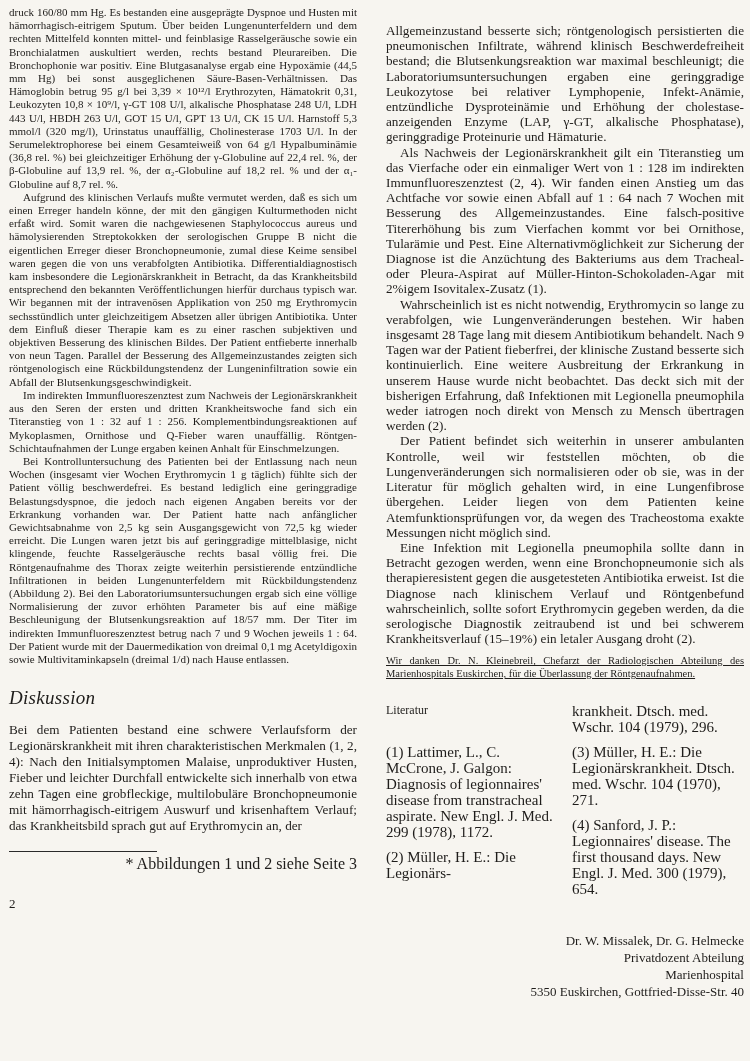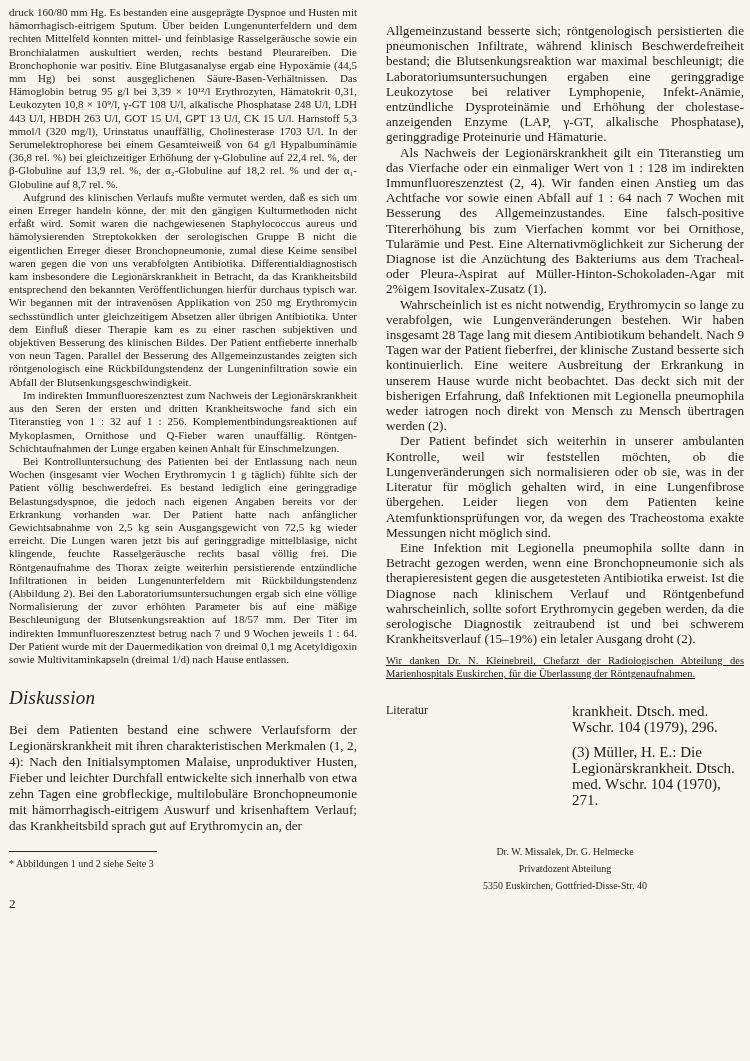--- a/index.html
+++ b/index.html
@@ -37,23 +37,23 @@
     letter-spacing: 0.3px;
     font-style: italic;
   }
   .footnote-rule {
     border: none;
     border-top: 1px solid #2a2a2a;
     width: 148px;
     margin: 17px 0 6px 0;
   }
   .footnote {
-    font-size: 10px;
+    font-size: 16px;
     line-height: 12px;
-    text-align: left;
+    text-align: right;
   }
   .page-number {
     font-size: 13px;
     margin-top: 26px;
     text-align: left;
   }
   .ack { margin-top: 9px; }
   .ack p {
     font-size: 10.5px;
     line-height: 12.6px;
@@ -68,23 +68,23 @@
     margin: 0 0 26px 0;
   }
   .ref p {
     font-size: 15px;
     line-height: 16px;
     text-align: left;
     margin-bottom: 9px;
   }
   .address { margin-top: 26px; }
   .address p {
-    font-size: 10px;
+    font-size: 13px;
     line-height: 17px;
-    text-align: center;
+    text-align: right;
   }
 </style>
 </head>
 <body>
 
 <div class="page">
 
   <div class="col">
     <div class="small-text">
       <p>druck 160/80 mm Hg. Es bestanden eine ausgeprägte Dyspnoe und Husten mit hämorrhagisch-eitrigem Sputum. Über beiden Lungenunterfeldern und dem rechten Mittelfeld konnten mittel- und feinblasige Rasselgeräusche sowie ein Bronchialatmen auskultiert werden, rechts bestand Pleurareiben. Die Bronchophonie war positiv. Eine Blutgasanalyse ergab eine Hypoxämie (44,5 mm Hg) bei sonst ausgeglichenen Säure-Basen-Verhältnissen. Das Hämoglobin betrug 95 g/l bei 3,39 × 10¹²/l Erythrozyten, Hämatokrit 0,31, Leukozyten 10,8 × 10⁹/l, γ-GT 108 U/l, alkalische Phosphatase 248 U/l, LDH 443 U/l, HBDH 263 U/l, GOT 15 U/l, GPT 13 U/l, CK 15 U/l. Harnstoff 5,3 mmol/l (320 mg/l), Urinstatus unauffällig, Cholinesterase 1703 U/l. In der Serumelektrophorese bei einem Gesamteiweiß von 64 g/l Hypalbuminämie (36,8 rel. %) bei gleichzeitiger Erhöhung der γ-Globuline auf 22,4 rel. %, der β-Globuline auf 13,9 rel. %, der α₂-Globuline auf 18,2 rel. % und der α₁-Globuline auf 8,7 rel. %.</p>
@@ -114,29 +114,35 @@
       <p class="indent">Eine Infektion mit Legionella pneumophila sollte dann in Betracht gezogen werden, wenn eine Bronchopneumonie sich als therapieresistent gegen die ausgetesteten Antibiotika erweist. Ist die Diagnose nach klinischem Verlauf und Röntgenbefund wahrscheinlich, sollte sofort Erythromycin gegeben werden, da die serologische Diagnostik zeitraubend ist und bei schwerem Krankheitsverlauf (15–19%) ein letaler Ausgang droht (2).</p>
     </div>
 
     <div class="ack">
       <p>Wir danken Dr. N. Kleinebreil, Chefarzt der Radiologischen Abteilung des Marienhospitals Euskirchen, für die Überlassung der Röntgenaufnahmen.</p>
     </div>
 
     <div class="literature">
       <div class="lit-col">
         <h3 class="lit-heading">Literatur</h3>
+        <div class="ref">
+          <p>(1) Lattimer, L., C. McCrone, J. Galgon: Diagnosis of legionnaires' disease from transtracheal aspirate. New Engl. J. Med. 299 (1978), 1172.</p>
+          <p>(2) Müller, H. E.: Die Legionärs-</p>
+        </div>
       </div>
       <div class="lit-col">
         <div class="ref">
           <p>krankheit. Dtsch. med. Wschr. 104 (1979), 296.</p>
           <p>(3) Müller, H. E.: Die Legionärskrankheit. Dtsch. med. Wschr. 104 (1970), 271.</p>
+          <p>(4) Sanford, J. P.: Legionnaires' disease. The first thousand days. New Engl. J. Med. 300 (1979), 654.</p>
         </div>
       </div>
     </div>
 
     <div class="address">
       <p>Dr. W. Missalek, Dr. G. Helmecke</p>
       <p>Privatdozent Abteilung</p>
+      <p>Marienhospital</p>
       <p>5350 Euskirchen, Gottfried-Disse-Str. 40</p>
     </div>
   </div>
 
 </div>
 
 </body></html>

